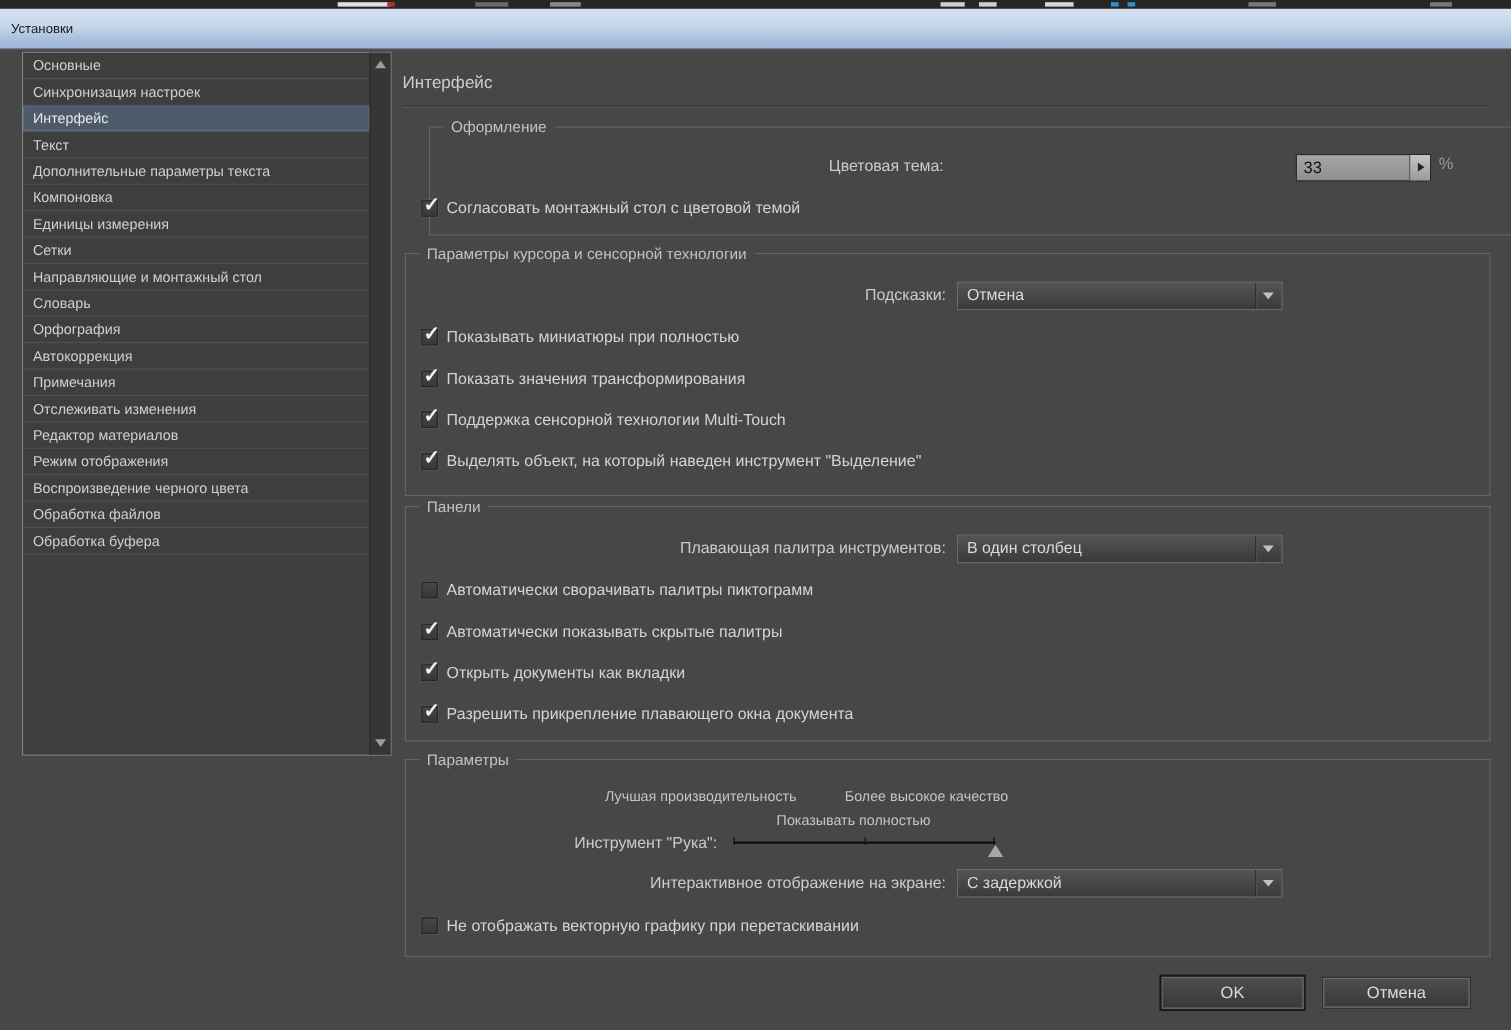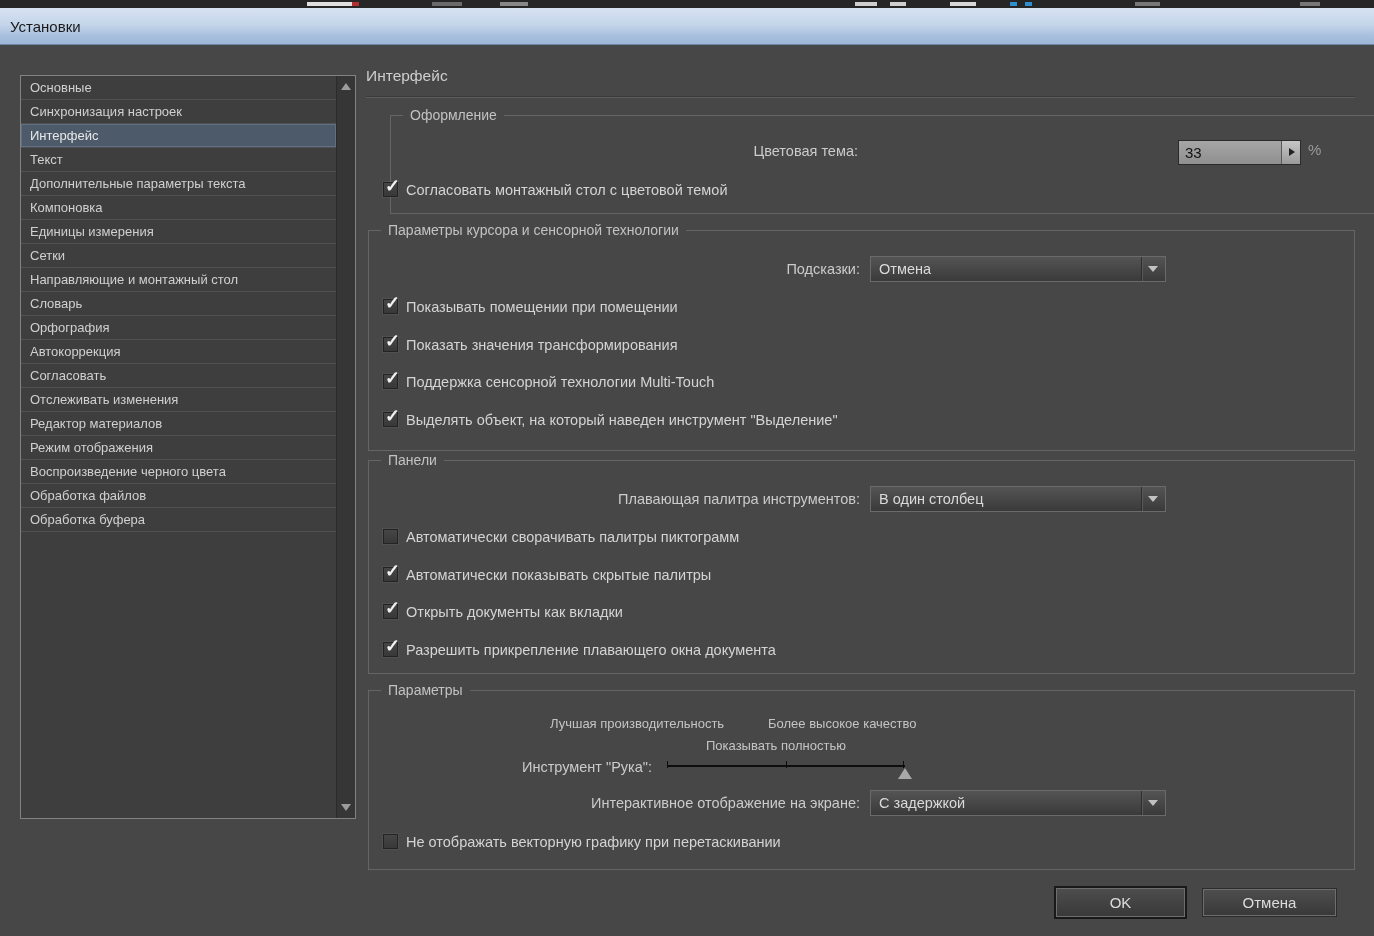--- a/index.html
+++ b/index.html
@@ -8,27 +8,27 @@
 
   
   .top-strip { position:absolute; left:0; top:0; width:1374px; height:8px; background:#262626; }
   .frag { position:absolute; top:2px; height:4px; background:#7a7a7a; }
 
   
   .titlebar { position:absolute; left:0; top:8px; width:1374px; height:37px;
     background:linear-gradient(180deg,#d6e2f2 0%,#c5d6ea 45%,#aac1df 75%,#9db6d7 100%);
     border-bottom:1px solid #6f88a6; }
   .titlebar-text { position:absolute; left:10px; top:0; height:37px; line-height:37px;
-    font-size:15px; color:#1a1a1a; }
+    font-size:12px; color:#1a1a1a; }
 
   
   .dialog { position:absolute; left:0; top:45px; width:1374px; height:891px; background:#474747; }
 
   
-  .listbox { position:absolute; left:20px; top:30px; width:336px; height:744px;
+  .listbox { position:absolute; left:20px; top:2px; width:336px; height:640px;
     background:#3e3e3e; border:1px solid #828282; }
   .rows { position:absolute; left:0; top:0; right:19px; bottom:0; }
   .row { height:24px; line-height:23px; padding-left:9px; font-size:13px; color:#d0d0d0;
     border-bottom:1px solid #515151; cursor:default; white-space:nowrap; overflow:hidden; }
   .row.selected { background:#4d5a69; color:#e8e8e8; box-shadow:inset 0 0 0 1px #5f7086; }
   .vscroll { position:absolute; right:0; top:0; width:19px; height:100%;
     background:#363636; border-left:1px solid #2b2b2b; }
   .arr-up { position:absolute; left:4px; top:7px; width:0; height:0;
     border-left:5px solid transparent; border-right:5px solid transparent; border-bottom:7px solid #9c9c9c; }
   .arr-down { position:absolute; left:4px; bottom:7px; width:0; height:0;
@@ -121,21 +121,21 @@
       <div class="row selected">Интерфейс</div>
       <div class="row">Текст</div>
       <div class="row">Дополнительные параметры текста</div>
       <div class="row">Компоновка</div>
       <div class="row">Единицы измерения</div>
       <div class="row">Сетки</div>
       <div class="row">Направляющие и монтажный стол</div>
       <div class="row">Словарь</div>
       <div class="row">Орфография</div>
       <div class="row">Автокоррекция</div>
-      <div class="row">Согласовать</div>
+      <div class="row">Примечания</div>
       <div class="row">Отслеживать изменения</div>
       <div class="row">Редактор материалов</div>
       <div class="row">Режим отображения</div>
       <div class="row">Воспроизведение черного цвета</div>
       <div class="row">Обработка файлов</div>
       <div class="row">Обработка буфера</div>
     </div>
     <div class="vscroll">
       <span class="arr-up"></span>
       <span class="arr-down"></span>
@@ -170,21 +170,21 @@
   <div class="dd" style="left:870px; top:211px;">
     <span class="dd-text">Отмена</span>
     <span class="dd-arrowzone">
         <span class="dd-arrow"></span>
       </span>
   </div>
   <div class="cbrow" style="left:383px; top:253px;">
     <span class="cb" data-checked="true">
         <span class="tick">✓</span>
       </span>
-    <span class="cblabel">Показывать помещении при помещении</span>
+    <span class="cblabel">Показывать миниатюры при полностью</span>
   </div>
   <div class="cbrow" style="left:383px; top:291px;">
     <span class="cb" data-checked="true">
         <span class="tick">✓</span>
       </span>
     <span class="cblabel">Показать значения трансформирования</span>
   </div>
   <div class="cbrow" style="left:383px; top:328px;">
     <span class="cb" data-checked="true">
         <span class="tick">✓</span>

